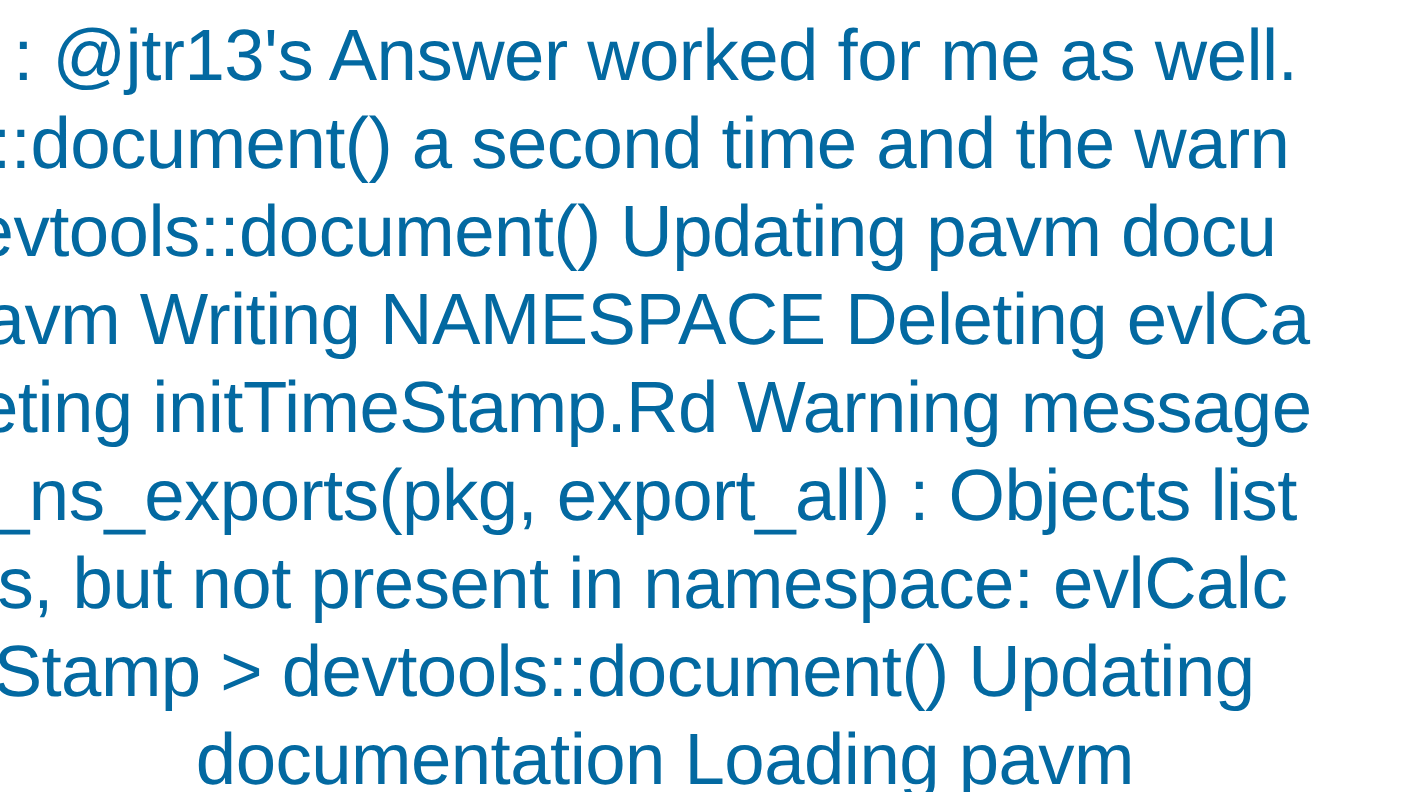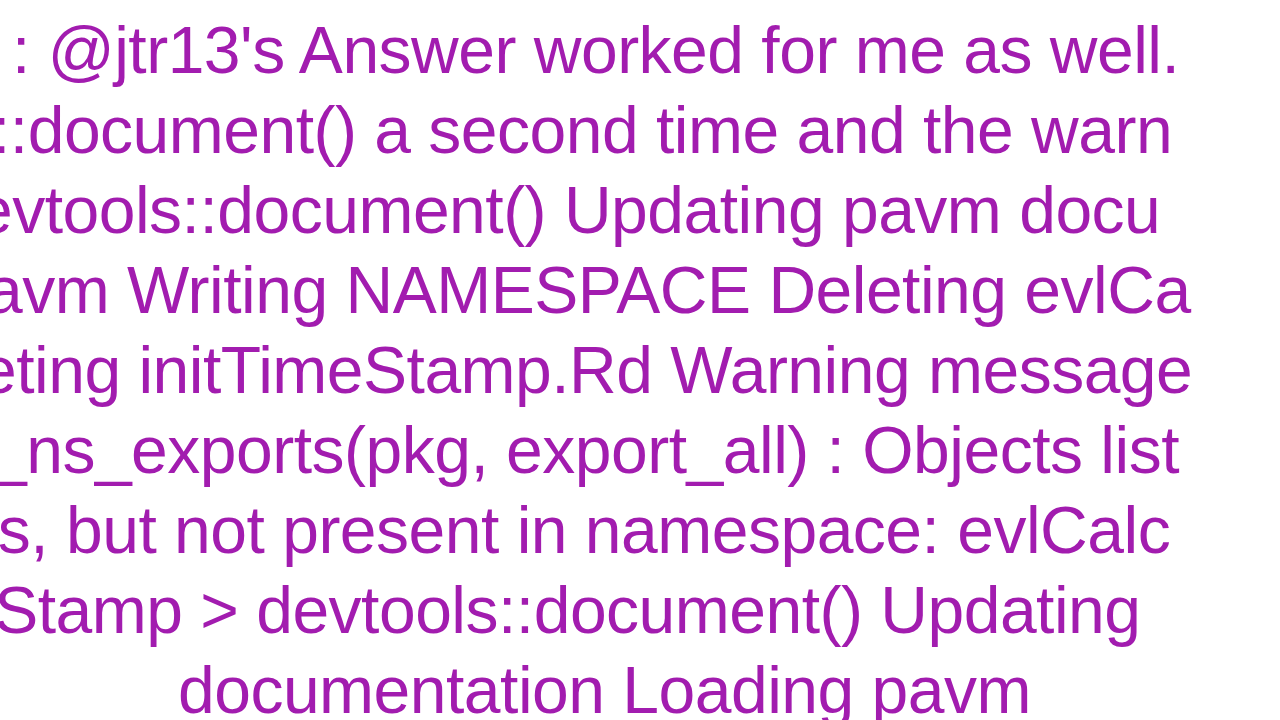--- a/index.html
+++ b/index.html
@@ -9,21 +9,21 @@
     }
     body {
       width: 1280px;
       height: 720px;
       background: #ffffff;
       overflow: hidden;
       font-family: Arial, Helvetica, sans-serif;
     }
     .text-block {
       position: absolute;
-      color: #a21caf;
+      color: #0369a1;
       font-size: 66px;
       line-height: 80px;
       letter-spacing: -0.5px;
       white-space: nowrap;
       font-weight: 400;
     }
     .l1 { top: 10px; left: 12px; }
     .l2 { top: 90px; left: -8px; }
     .l3 { top: 170px; left: -24px; }
     .l4 { top: 250px; left: -14px; }

